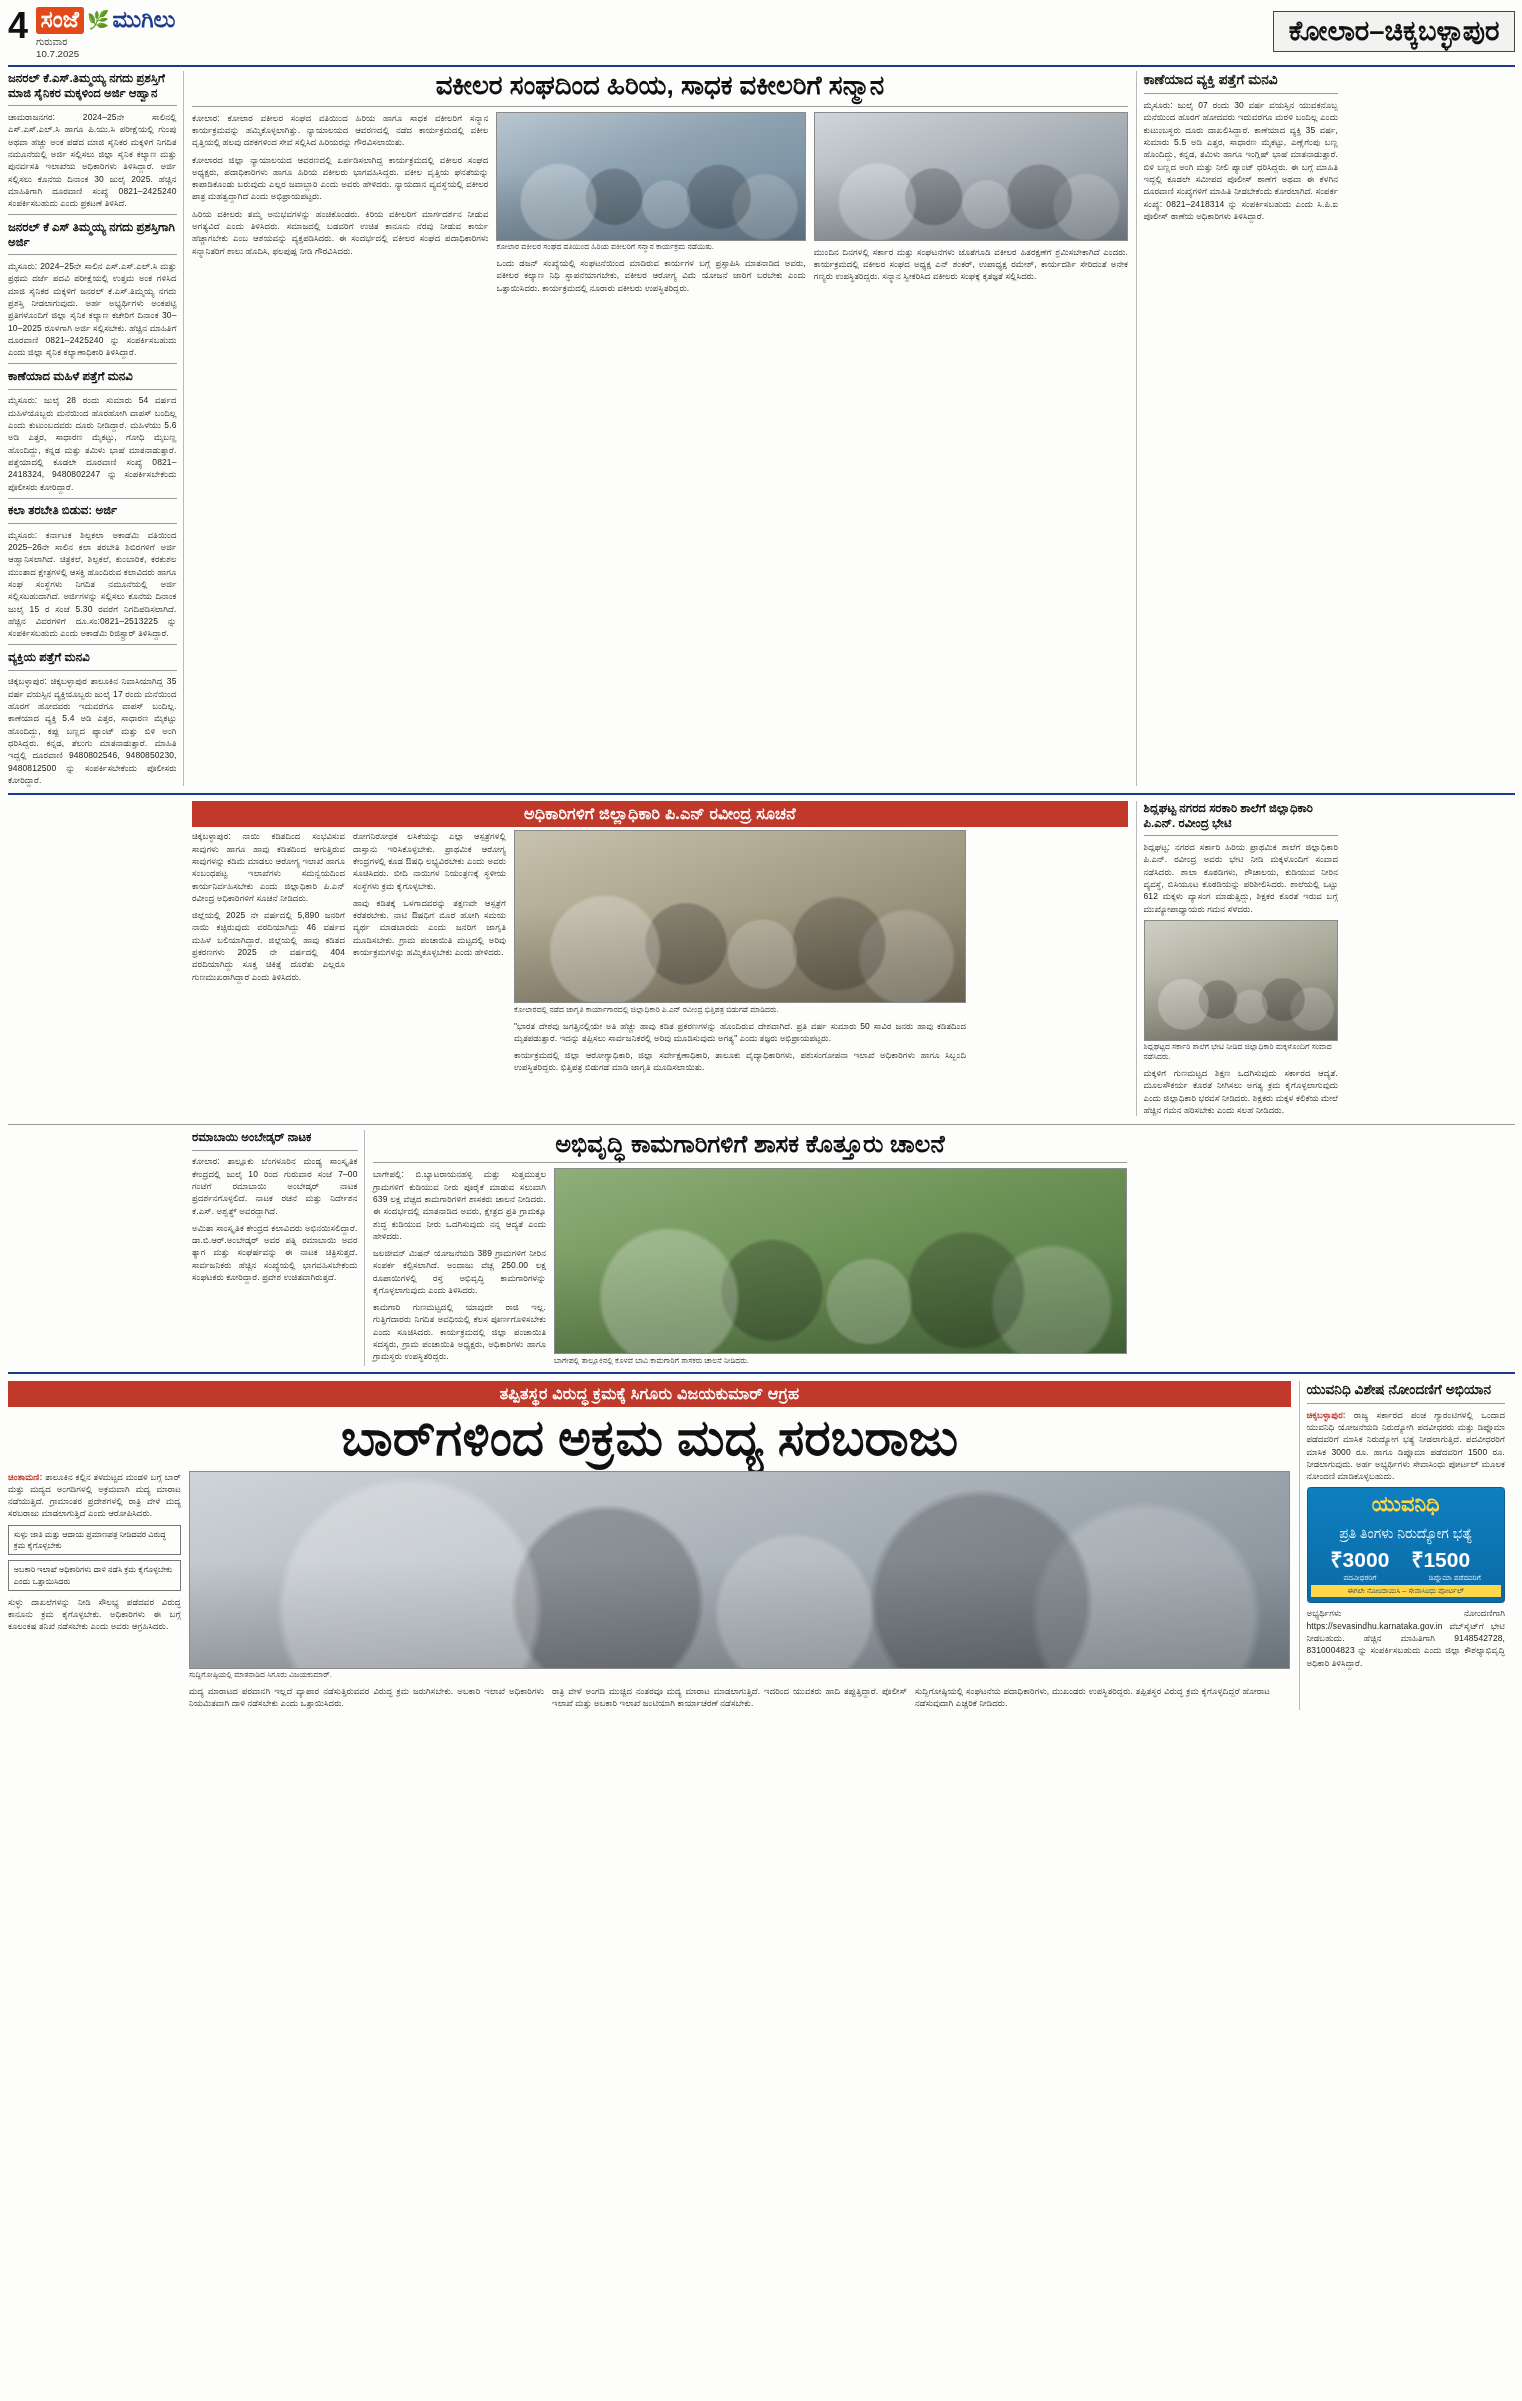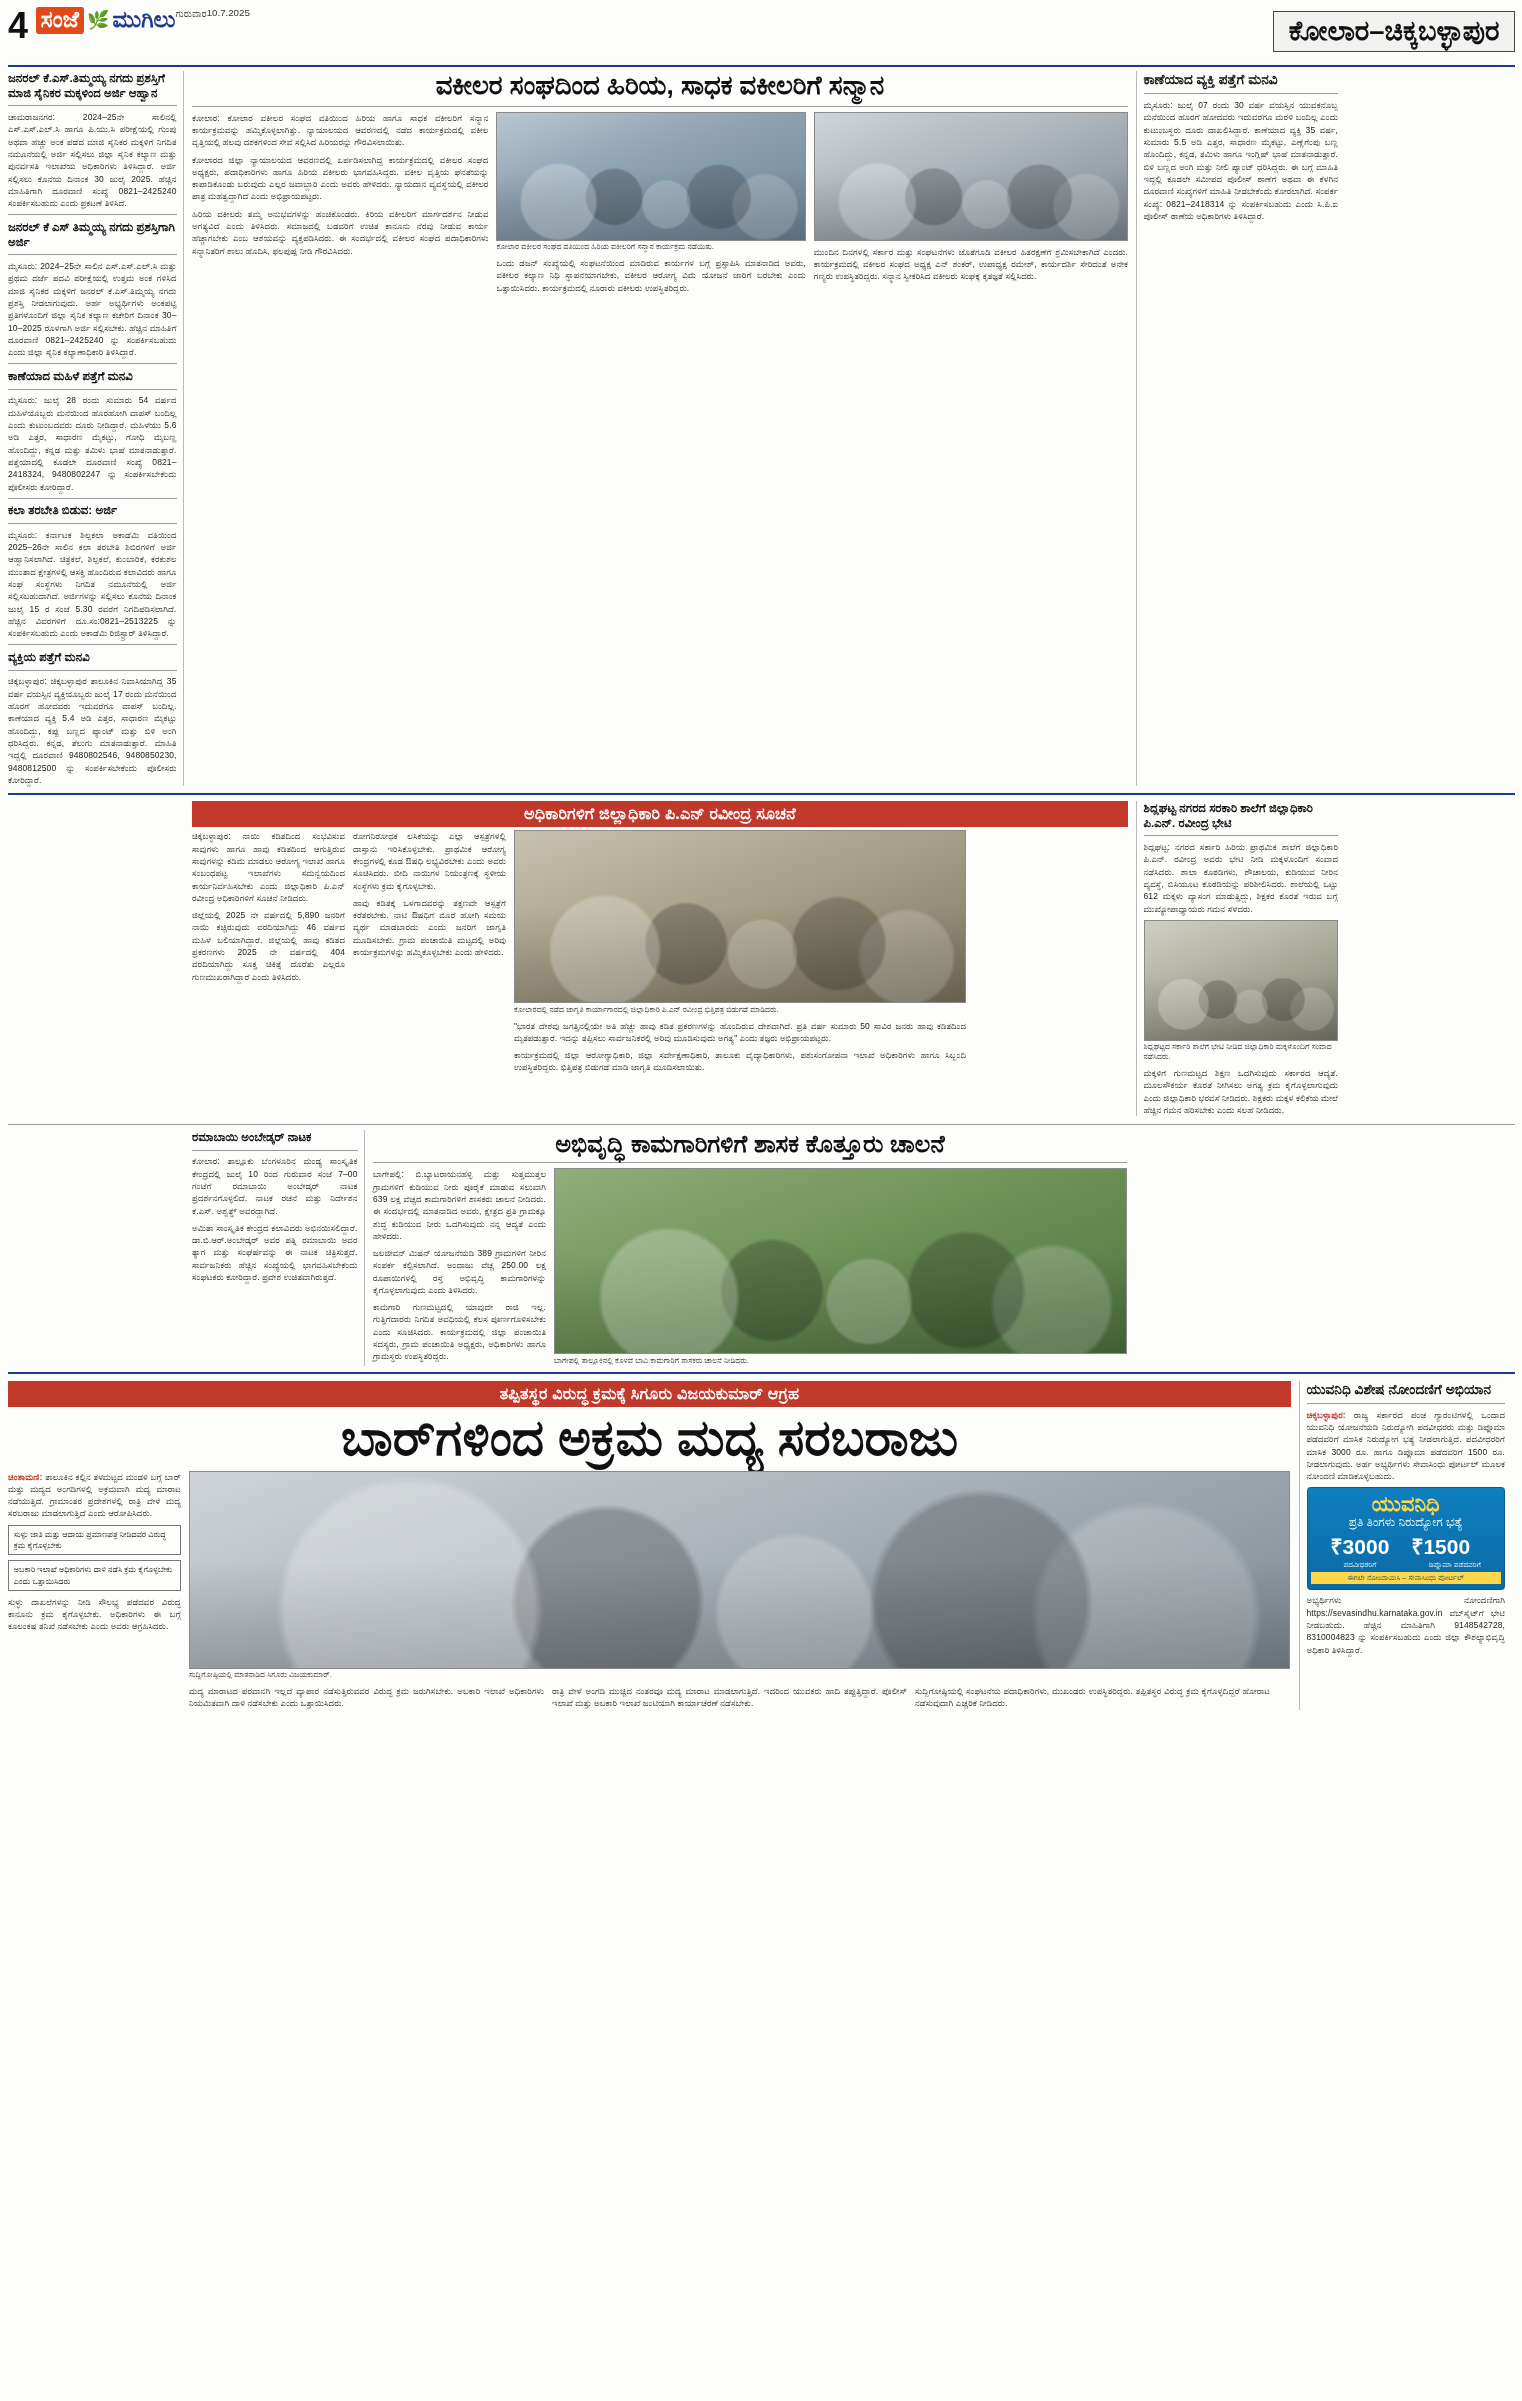--- a/index.html
+++ b/index.html
@@ -23,21 +23,21 @@
     display:flex; align-items:flex-start; justify-content:space-between;
     border-bottom:2.4px solid #1b3a8c;
     padding-bottom:3.2px;
     height:60px;
   }
   .mast-left { display:flex; align-items:flex-start; gap:8px; }
   .page-num {
     font-size:36px; font-weight:bold; color:#111; line-height:1;
     padding-top:1.6px;
   }
-  .logo-block { display:flex; flex-direction:row; }
+  .logo-block { display:flex; flex-direction:column; }
   .logo-row { display:flex; align-items:center; gap:3.2px; }
   .logo-word1 {
     background:#e24a1a; color:#fff; font-size:22.6px; font-weight:bold;
     padding:0.8px 4.8px; border-radius:2.4px; letter-spacing:0px;
   }
   .logo-leaf { color:#1a8a3c; font-size:18px; }
   .logo-word2 { font-size:22.6px; font-weight:bold; color:#1b3a8c; }
   .logo-sub { font-size:9.7px; color:#333; margin-top:1.6px; }
   .logo-date { font-size:9.7px; color:#333; }
   .mast-right {
@@ -105,21 +105,21 @@
   }
   .banner-head.big { font-size:42px; }
   .banner-head.huge { font-size:50px; }
 
   .yuva-ad {
     background:linear-gradient(180deg,#0f7fbf 0%,#0b6aa6 100%);
     border:1.6px solid #0a5b8f; color:#fff; text-align:center;
     padding:4.8px 3.2px; border-radius:3.2px;
   }
   .yuva-title { font-size:21px; font-weight:bold; color:#ffd84a; line-height:1; }
-  .yuva-sub { font-size:12px; margin-top:1px; }
+  .yuva-sub { font-size:14px; margin-top:11px; }
   .yuva-amts { display:flex; justify-content:center; gap:11.3px; margin-top:3.2px; }
   .yuva-amt { font-size:21px; font-weight:bold; color:#fff; }
   .yuva-foot { font-size:7.3px; margin-top:2.4px; background:#ffd84a; color:#0b3c5d; padding:1.6px; }
 
   .flex { display:flex; }
   .gap10 { gap:8px; }
   .mt4 { margin-top:3.2px; }
   .mt6 { margin-top:4.8px; }
 
   .bullet-box { border:0.8px solid #777; padding:3.2px 4.8px; font-size:8px; line-height:1.4; }

